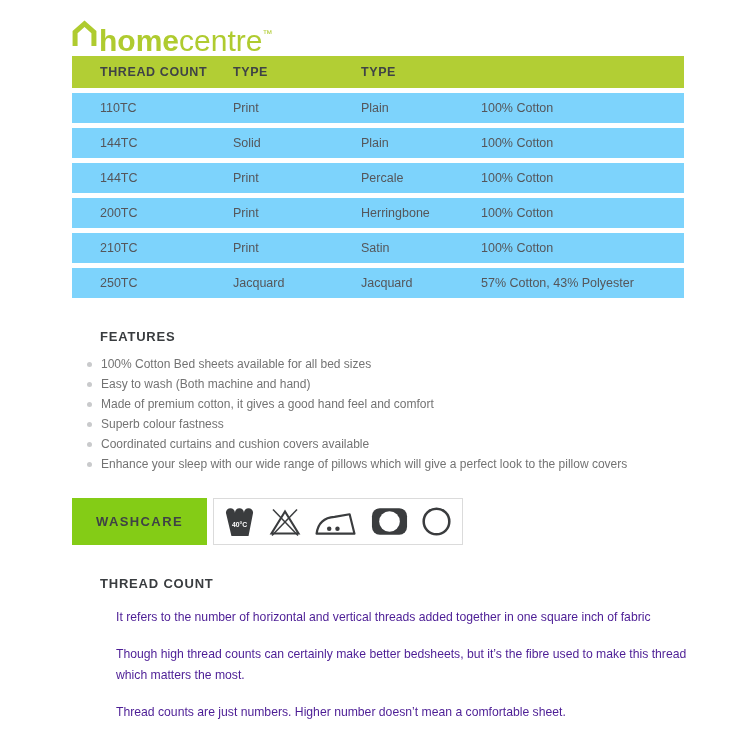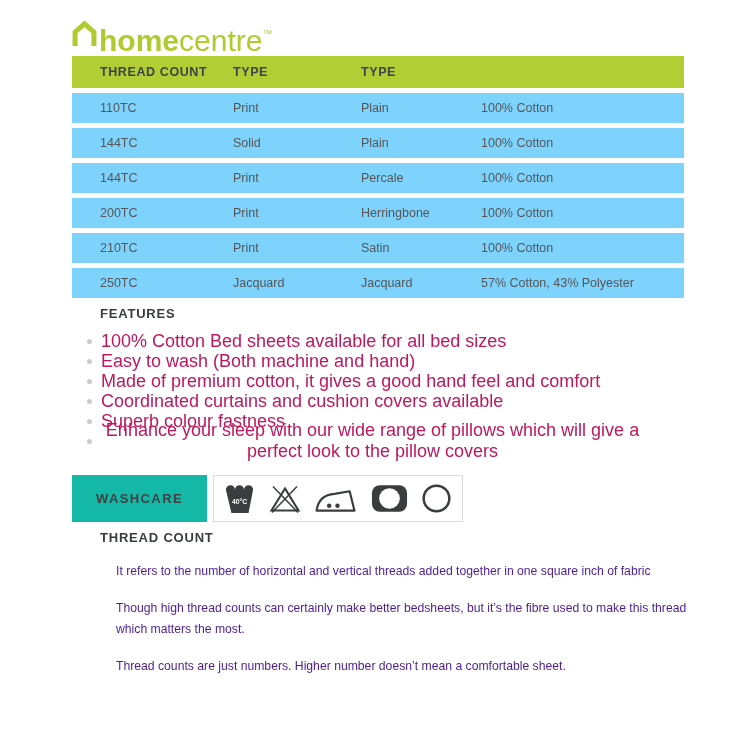--- a/index.html
+++ b/index.html
@@ -41,39 +41,39 @@
     color: #3F4346;
   }
   .trow {
     background: #7dd3fc; height: 30px; margin-top: 5px;
     font-size: 12.5px; color: #55565A;
   }
   .thead > div, .trow > div { padding-left: 28px; white-space: nowrap; }
 
   
   .section-title {
-    margin: 8px 0 10px 28px;
+    margin: 31px 0 10px 28px;
     font-size: 13px; font-weight: 700; letter-spacing: 0.8px;
     color: #393C3F;
   }
   .feature-item {
     display: flex; align-items: center;
     height: 20px; padding-left: 15px;
-    font-size: 18px; color: #be185d; text-align: center;
+    font-size: 12px; color: #737373; text-align: center;
   }
   .bullet {
     width: 5px; height: 5px; border-radius: 50%;
     background: #C9CACC; margin-right: 9px; flex: 0 0 auto;
   }
 
   
   .washcare-row { display: flex; align-items: stretch; margin-top: 24px; }
   .washcare-box {
     width: 135px; height: 47px;
-    background: #14b8a6; color: #3F4245;
+    background: #84cc16; color: #3F4245;
     display: flex; align-items: center; justify-content: center;
     font-size: 13px; font-weight: 600; letter-spacing: 1.4px;
   }
   .washcare-icons {
     width: 250px; height: 47px;
     border: 1px solid #DBDBDB; margin-left: 6px;
     display: flex; align-items: center; justify-content: center; gap: 11px;
     background: #fff;
   }
   .wicon { display: block; }
@@ -151,25 +151,25 @@
     <div class="feature-item">
       <span class="bullet"></span>
       <span>Easy to wash (Both machine and hand)</span>
     </div>
     <div class="feature-item">
       <span class="bullet"></span>
       <span>Made of premium cotton, it gives a good hand feel and comfort</span>
     </div>
     <div class="feature-item">
       <span class="bullet"></span>
+      <span>Superb colour fastness</span>
+    </div>
+    <div class="feature-item">
+      <span class="bullet"></span>
       <span>Coordinated curtains and cushion covers available</span>
-    </div>
-    <div class="feature-item">
-      <span class="bullet"></span>
-      <span>Superb colour fastness</span>
     </div>
     <div class="feature-item">
       <span class="bullet"></span>
       <span>Enhance your sleep with our wide range of pillows which will give a perfect look to the pillow covers</span>
     </div>
   </div>
 
   <div class="washcare-row">
     <div class="washcare-box">WASHCARE</div>
     <div class="washcare-icons">

